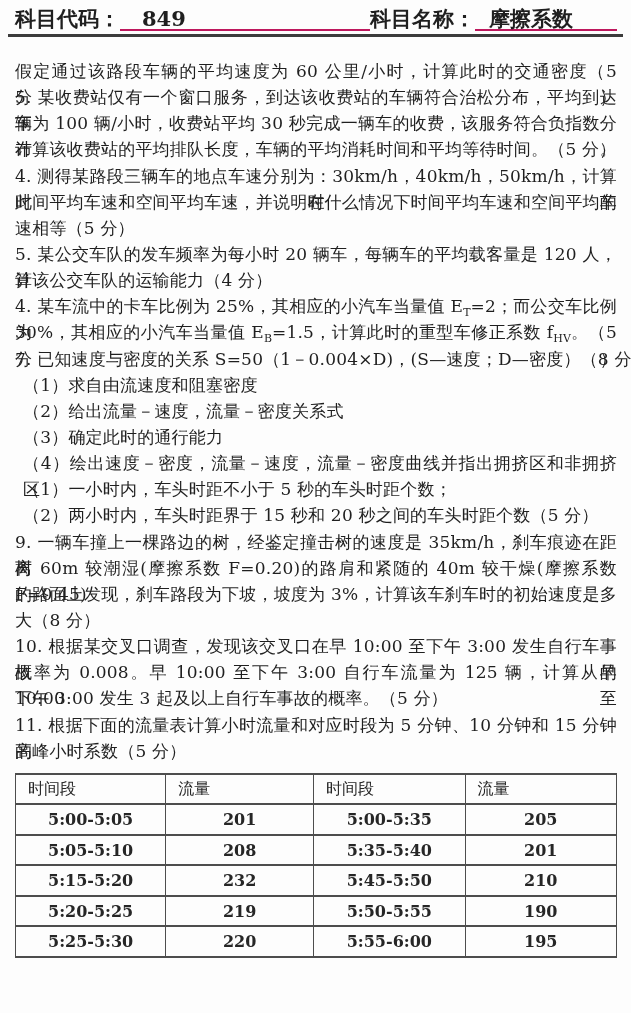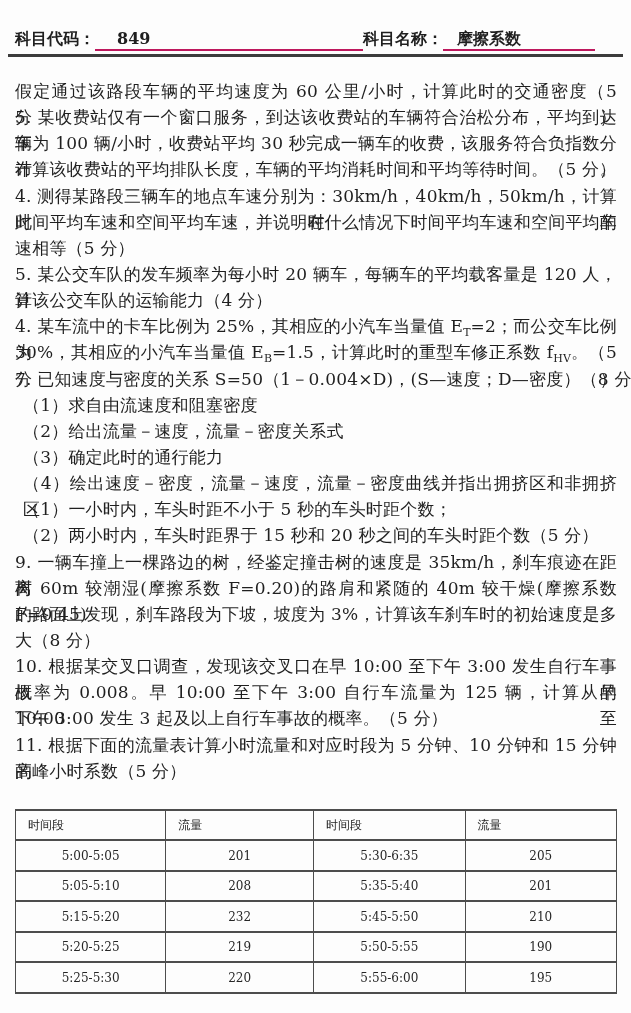--- a/index.html
+++ b/index.html
@@ -13,24 +13,23 @@
     padding: 7px 14px 0 15px;
     overflow: hidden;
     font-family: "DejaVu Serif", "Liberation Serif", serif;
     color: #1f1f1f;
   }
   
   .hdr {
     display: flex;
     align-items: flex-end;
     font-weight: bold;
-    font-size: 16px;
+    font-size: 21px;
     line-height: 24px;
     white-space: nowrap;
-    margin-top: 20px;
   }
   .hlabel { flex: 0 0 auto; }
   .blank {
     border-bottom: 2px solid #be185d;
     box-sizing: border-box;
     height: 24px;
   }
   .blank.code { width: 268px; padding-left: 22px; }
   .blank.name { width: 152px; padding-left: 14px; }
   .hdr-rule {
@@ -54,35 +53,35 @@
   .ln.ind { padding-left: 8px; }
   .ln sub {
     font-size: 11px;
     line-height: 0;
     letter-spacing: 0;
   }
   
   .flow {
     width: 100%;
     border-collapse: collapse;
-    font-size: 12px;
-    margin-top: 25px;
+    font-size: 16px;
+    margin-top: 9px;
     table-layout: fixed;
   }
   .flow th, .flow td {
     border: 1.4px solid #4d4d4d;
     border-top-width: 2.2px;
     border-bottom-width: 2.2px;
     height: 28.5px;
     padding: 0;
     font-weight: normal;
     color: #262626;
   }
   .flow th { text-align: left; padding-left: 12px; }
-  .flow td { text-align: center; }
+  .flow td { text-align: center; font-weight: bold; }
 </style>
 </head>
 <body>
 
 <div class="page">
 
   <div class="hdr">
     <span class="hlabel">科目代码：</span>
     <span class="blank code"><span>849</span></span>
     <span class="hlabel">科目名称：</span>
@@ -130,21 +129,21 @@
     <tbody>
       <tr>
         <th>时间段</th>
         <th>流量</th>
         <th>时间段</th>
         <th>流量</th>
       </tr>
       <tr>
         <td>5:00-5:05</td>
         <td>201</td>
-        <td>5:30-6:35</td>
+        <td>5:00-5:35</td>
         <td>205</td>
       </tr>
       <tr>
         <td>5:05-5:10</td>
         <td>208</td>
         <td>5:35-5:40</td>
         <td>201</td>
       </tr>
       <tr>
         <td>5:15-5:20</td>

